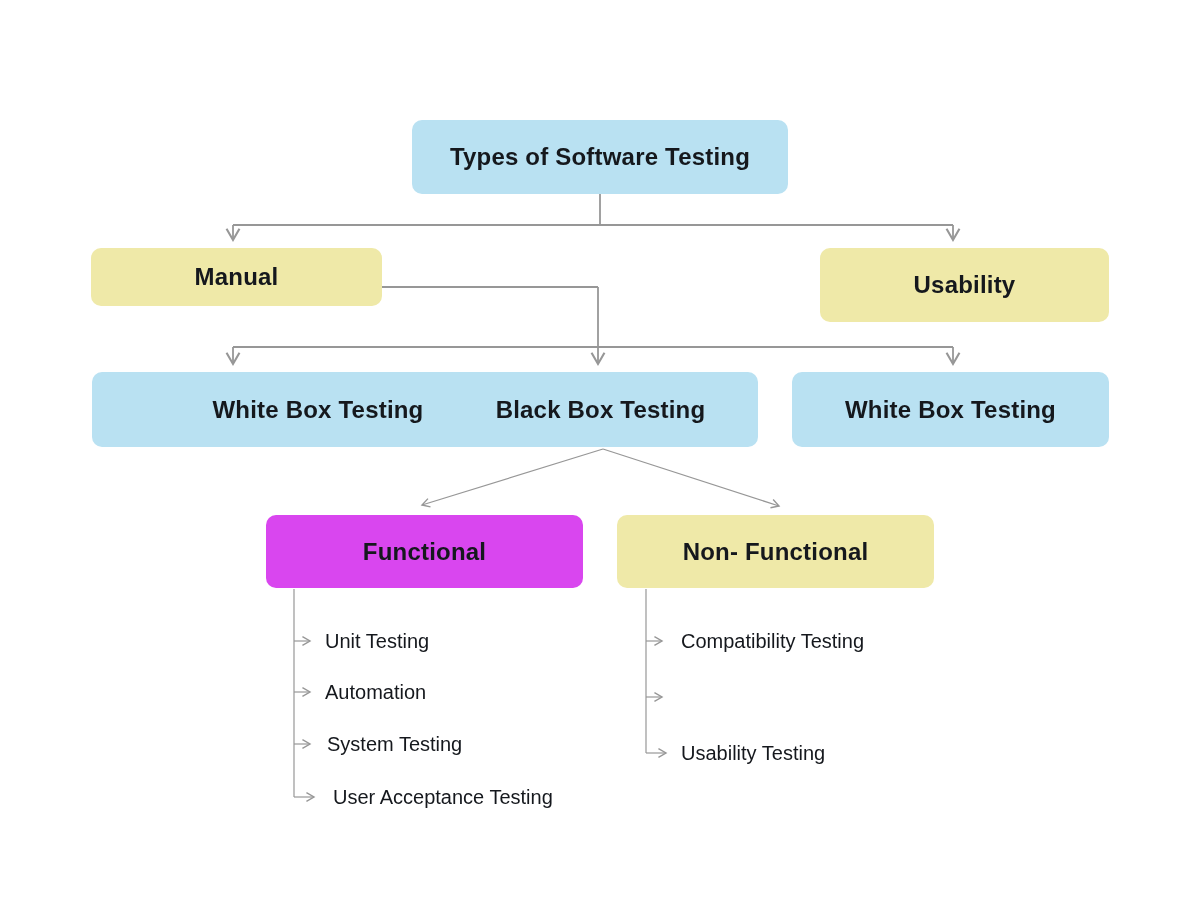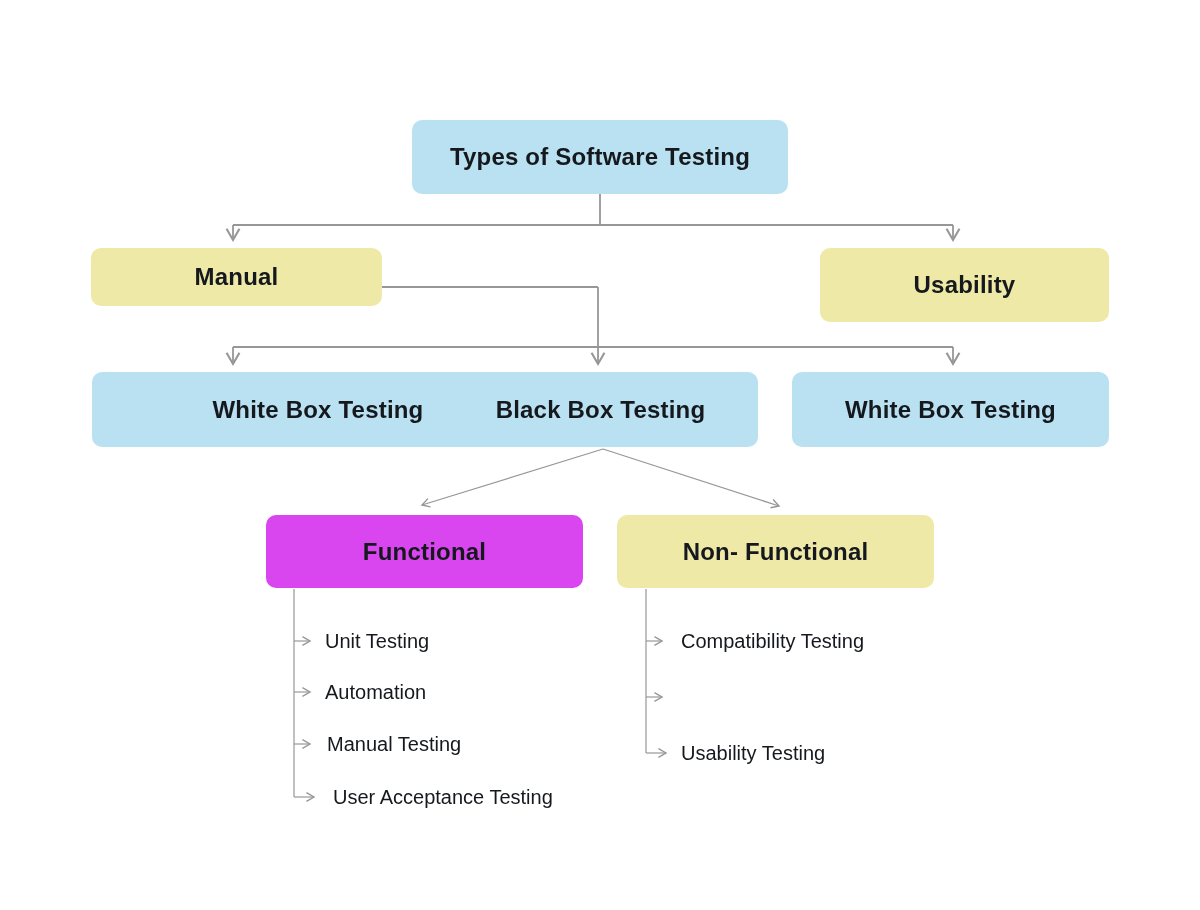--- a/index.html
+++ b/index.html
@@ -99,19 +99,19 @@
   <div class="node node-blue" style="left: 443px; top: 372px; width: 315px; height: 75px; background: rgb(185, 225, 242);">Black Box Testing</div>
 
   <div class="node node-blue" style="left: 792px; top: 372px; width: 317px; height: 75px; background: rgb(185, 225, 242);">White Box Testing</div>
 
   <div class="node node-yellow" style="left: 266px; top: 515px; width: 317px; height: 73px; background: #d946ef;">Functional</div>
 
   <div class="node node-yellow" style="left: 617px; top: 515px; width: 317px; height: 73px; background: rgb(239, 233, 168);">Non- Functional</div>
 
   <div class="leaf" style="left:325px;top:626px;">Unit Testing</div>
   <div class="leaf" style="left:325px;top:677px;">Automation</div>
-  <div class="leaf" style="left:327px;top:729px;">Manual Testing</div>
+  <div class="leaf" style="left:327px;top:729px;">System Testing</div>
   <div class="leaf" style="left:333px;top:782px;">User Acceptance Testing</div>
 
   <div class="leaf" style="left:681px;top:626px;">Compatibility Testing</div>
   <div class="leaf" style="left:681px;top:738px;">Usability Testing</div>
 
 </div>
 
 </body></html>

